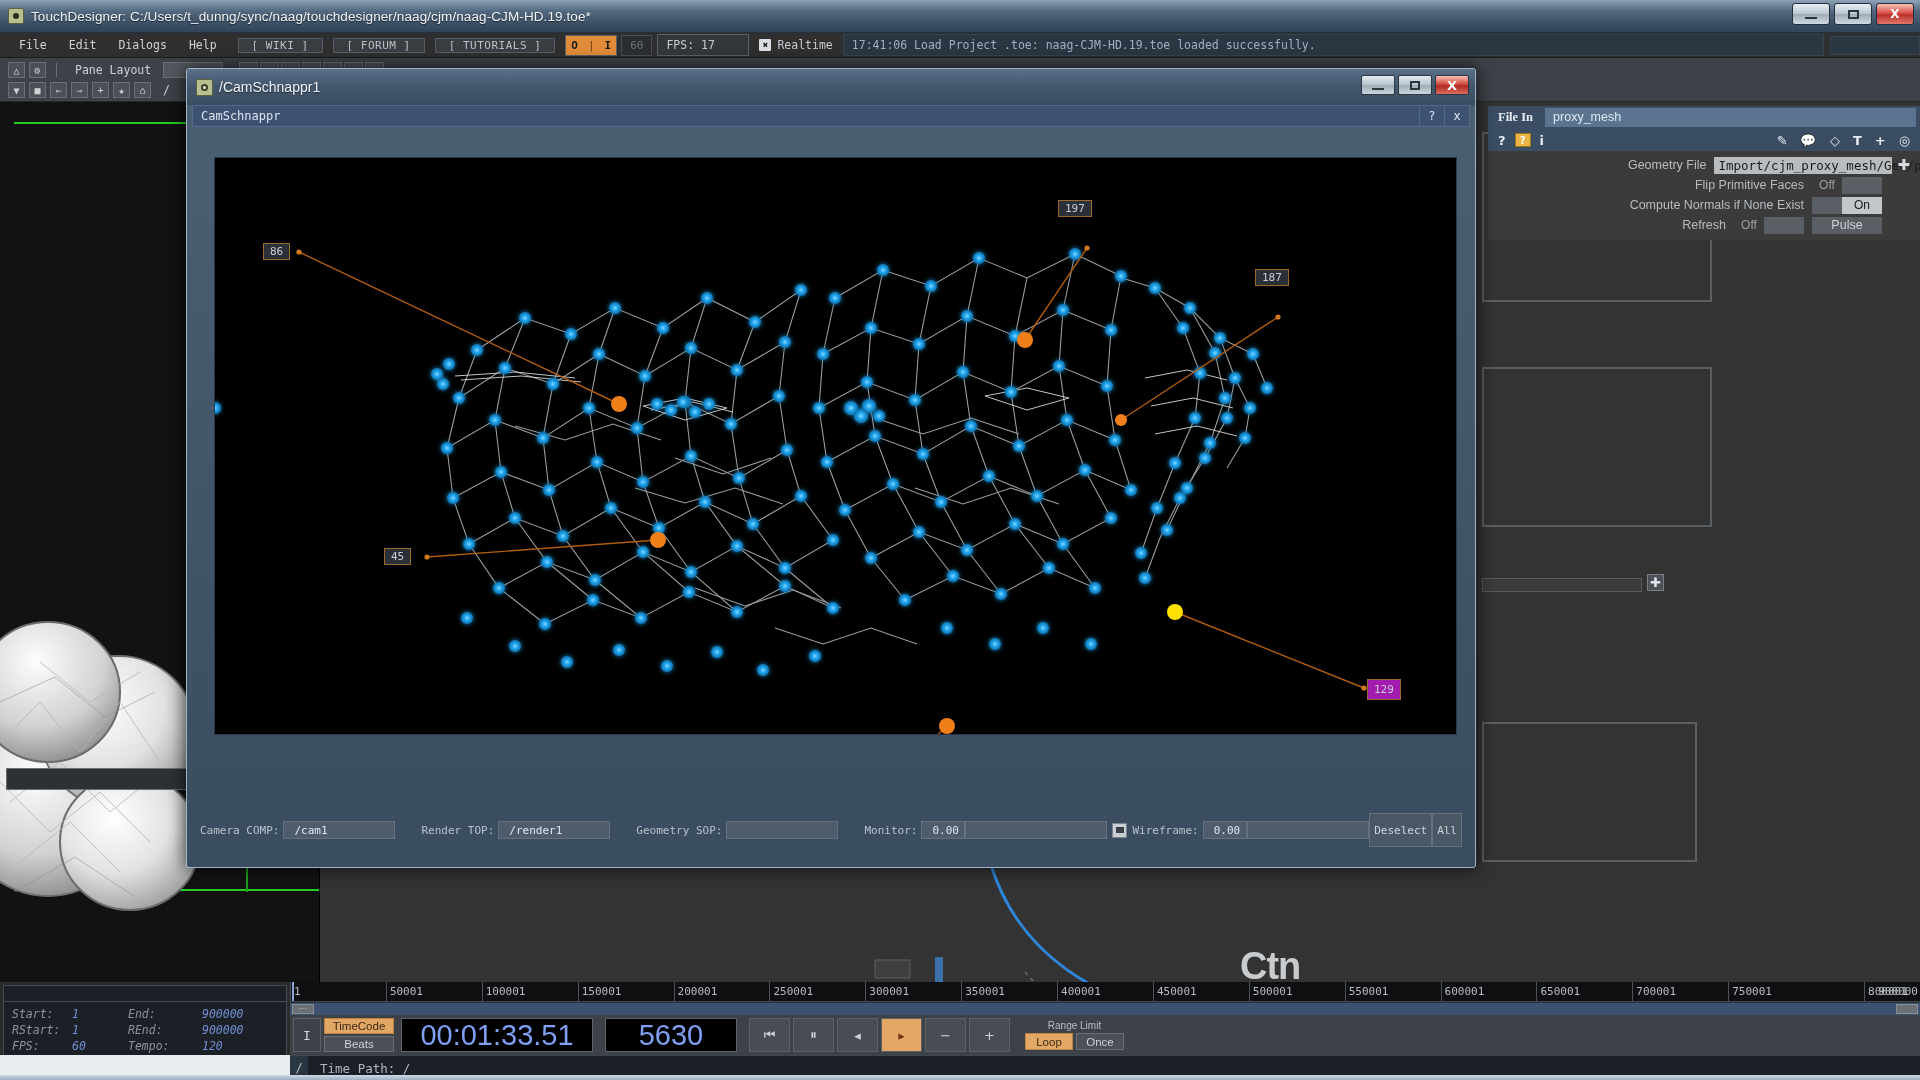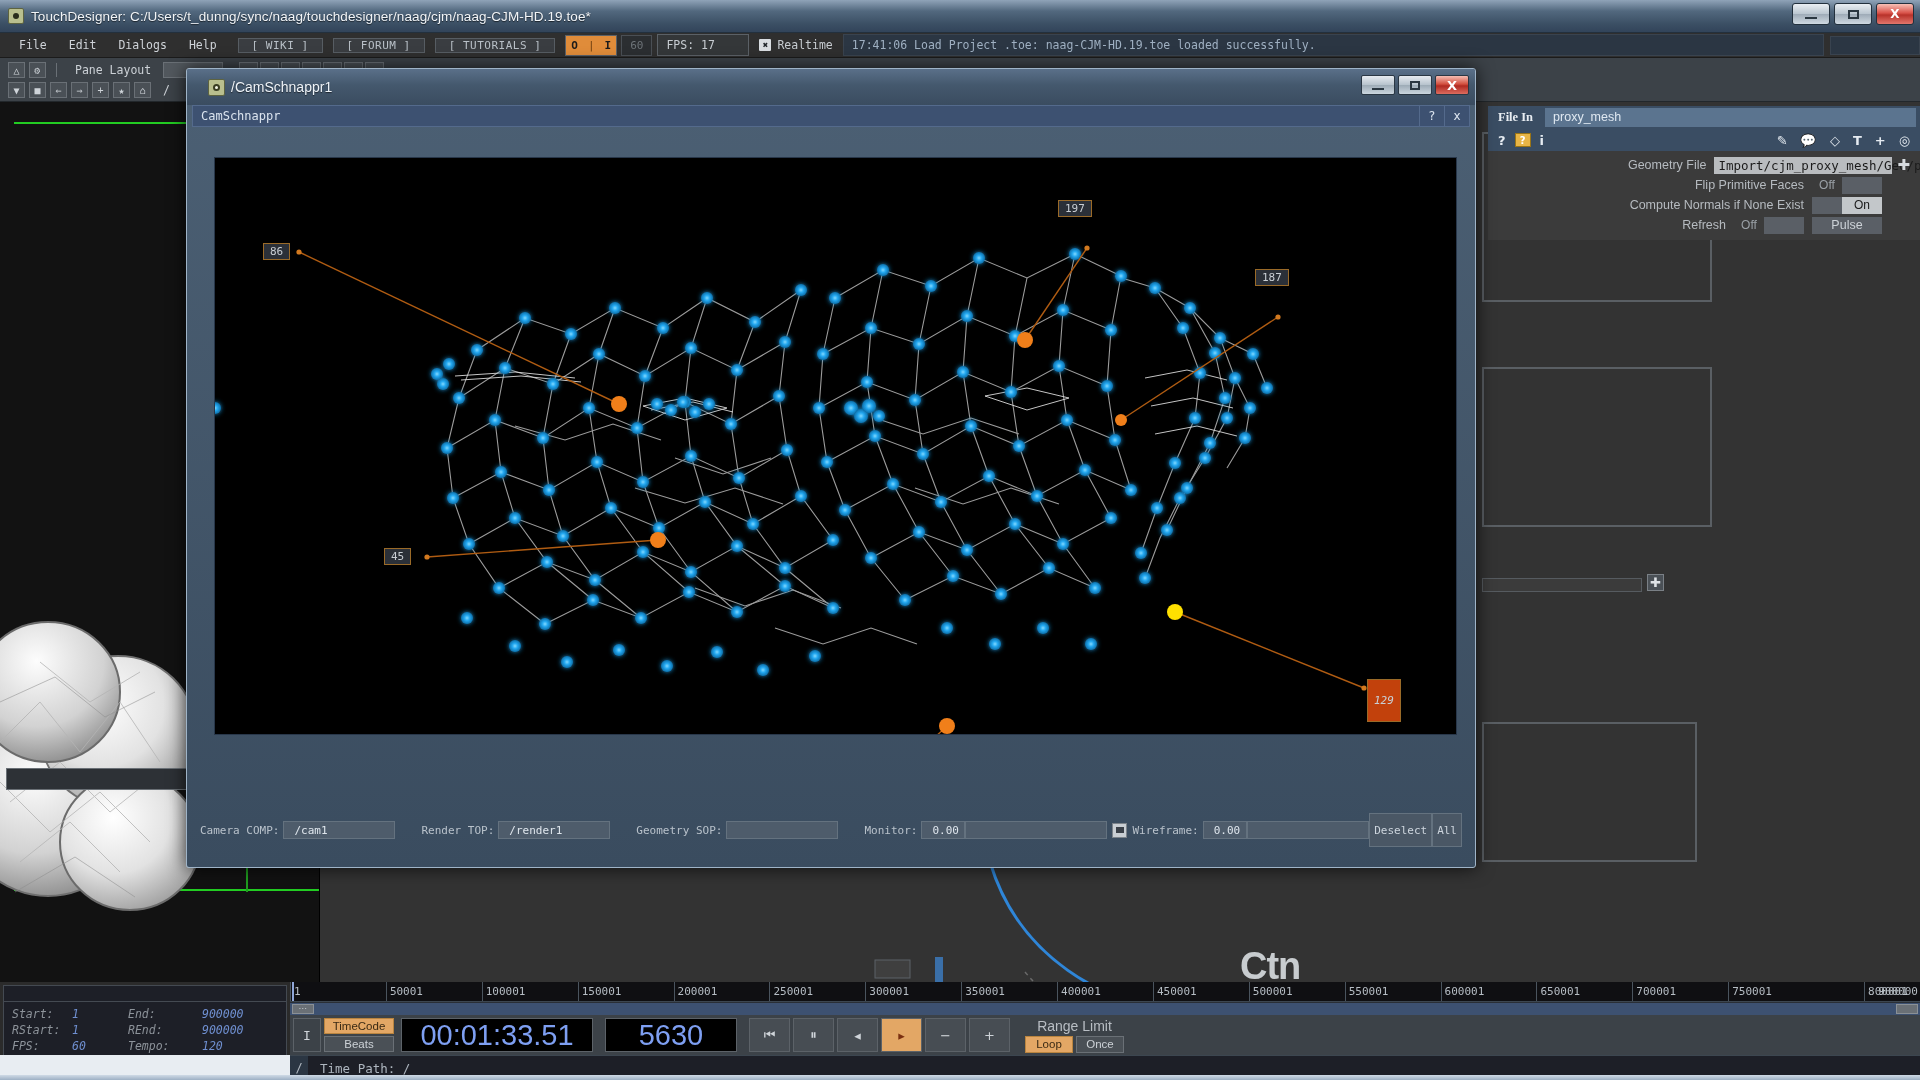--- a/index.html
+++ b/index.html
@@ -132,21 +132,21 @@
      font-family:"Liberation Sans",sans-serif;}
   .plus-ic{ color:#d6dade; font-size:15px; margin-left:5px; line-height:1;}
 
   
   .cs-win{
     position:absolute; left:186px; top:68px; width:1290px; height:800px;
     background:linear-gradient(to bottom,#4c6074,#3a4c5f);
     border:1px solid #9fb4c8; border-radius:3px;
     box-shadow:0 0 18px rgba(0,0,0,.75);
   }
-  .cs-titlebar{ height:36px; display:flex; align-items:center; padding-left:21px;
+  .cs-titlebar{ height:36px; display:flex; align-items:center; padding-left:9px;
     background:linear-gradient(to bottom,#5a7089 0%,#44586d 45%,#3a4c60 100%);
     border-radius:2px 2px 0 0;}
   .cs-icon{ width:17px;height:17px;background:#b9bf8e;border:1px solid #5d6340;
     border-radius:2px; display:flex;align-items:center;justify-content:center; margin-right:6px;}
   .cs-icon i{ width:7px;height:7px;border-radius:50%;background:#f3f5e6;
     border:2px solid #3a3d22; display:block;}
   .cs-title{ color:#eef3f8; font-size:14px; font-family:"Liberation Sans",sans-serif;
     text-shadow:0 1px 1px rgba(0,0,0,.55);}
   .cs-btns{ position:absolute; right:6px; top:6px; display:flex; gap:3px;}
   .cs-btn{ width:34px;height:20px;border-radius:2px;border:1px solid #2a3744;
@@ -218,21 +218,21 @@
   .tc-display{ width:192px; height:34px; background:#000; border:1px solid #5c6268;
      display:flex;align-items:center;justify-content:center;
      color:#7e9ff2; font-size:29px; font-family:"Liberation Sans",sans-serif;}
   .frame-display{ width:132px; height:34px; background:#000; border:1px solid #5c6268;
      display:flex;align-items:center;justify-content:center;
      color:#7e9ff2; font-size:29px; font-family:"Liberation Sans",sans-serif;}
   .tbtn-t{ width:41px;height:34px; background:#474d53; border:1px solid #5c6268;
      display:flex;align-items:center;justify-content:center; color:#cfd4d9; font-size:13px;}
   .tbtn-t.play{ background:#e3a765; color:#7a2f10; }
   .range-wrap{ margin-left:12px; display:flex; flex-direction:column; align-items:center; gap:2px;}
-  .range-lbl{ color:#b9bec4; font-size:14px; font-family:"Liberation Sans",sans-serif;}
+  .range-lbl{ color:#b9bec4; font-size:10px; font-family:"Liberation Sans",sans-serif;}
   .range-btns{ display:flex; gap:3px;}
   .range-btn{ width:48px;height:17px; display:flex;align-items:center;justify-content:center;
      font-size:11.5px; border:1px solid #6a7076; background:#4a5056; color:#cdd2d7;
      font-family:"Liberation Sans",sans-serif;}
   .range-btn.active{ background:#e3a765; color:#3a2a14; border-color:#b9843f;}
 
   .tl-path{ position:absolute; left:290px; bottom:0; right:0; height:25px;
     background:#1d1f27; border-top:1px solid #3c4650; display:flex; align-items:center;}
   .tl-path .slash{ width:18px;height:25px; background:#2b3643; color:#b0b8c0;
     display:flex;align-items:center;justify-content:center; font-size:12px;
@@ -712,21 +712,21 @@
           <circle cx="1149" cy="530" r="2.6"></circle>
           <circle cx="598" cy="693" r="2.6"></circle>
         </g>
       </svg>
 
       
       <div style="position:absolute;left:48px;top:85px;background:#2b3038;border:1px solid #9a6a28;color:#c9ced4;font-size:11px;font-family:'DejaVu Sans Mono',monospace;padding:1px 6px;">86</div>
       <div style="position:absolute;left:843px;top:42px;background:#2b3038;border:1px solid #9a6a28;color:#c9ced4;font-size:11px;font-family:'DejaVu Sans Mono',monospace;padding:1px 6px;">197</div>
       <div style="position:absolute;left:1040px;top:111px;background:#2b3038;border:1px solid #9a6a28;color:#c9ced4;font-size:11px;font-family:'DejaVu Sans Mono',monospace;padding:1px 6px;">187</div>
       <div style="position:absolute;left:169px;top:390px;background:#2b3038;border:1px solid #9a6a28;color:#c9ced4;font-size:11px;font-family:'DejaVu Sans Mono',monospace;padding:1px 6px;">45</div>
-      <div style="position:absolute;left:1152px;top:521px;background:#c2410c;border:1px solid #9a6a28;color:#c9ced4;font-size:11px;font-family:'DejaVu Sans Mono',monospace;padding:14px 6px;font-style:italic;">129</div>
+      <div style="position:absolute;left:1152px;top:521px;background:#a21caf;border:1px solid #9a6a28;color:#c9ced4;font-size:11px;font-family:'DejaVu Sans Mono',monospace;padding:3px 6px;">129</div>
       
     </div>
 
     <div class="cs-bottombar">
       <span class="lab">Camera COMP:</span>
       <span class="cs-in" style="width:112px">/cam1</span>
       <span class="cs-gap"></span>
       <span class="lab">Render TOP:</span>
       <span class="cs-in" style="width:112px">/render1</span>
       <span class="cs-gap"></span>

